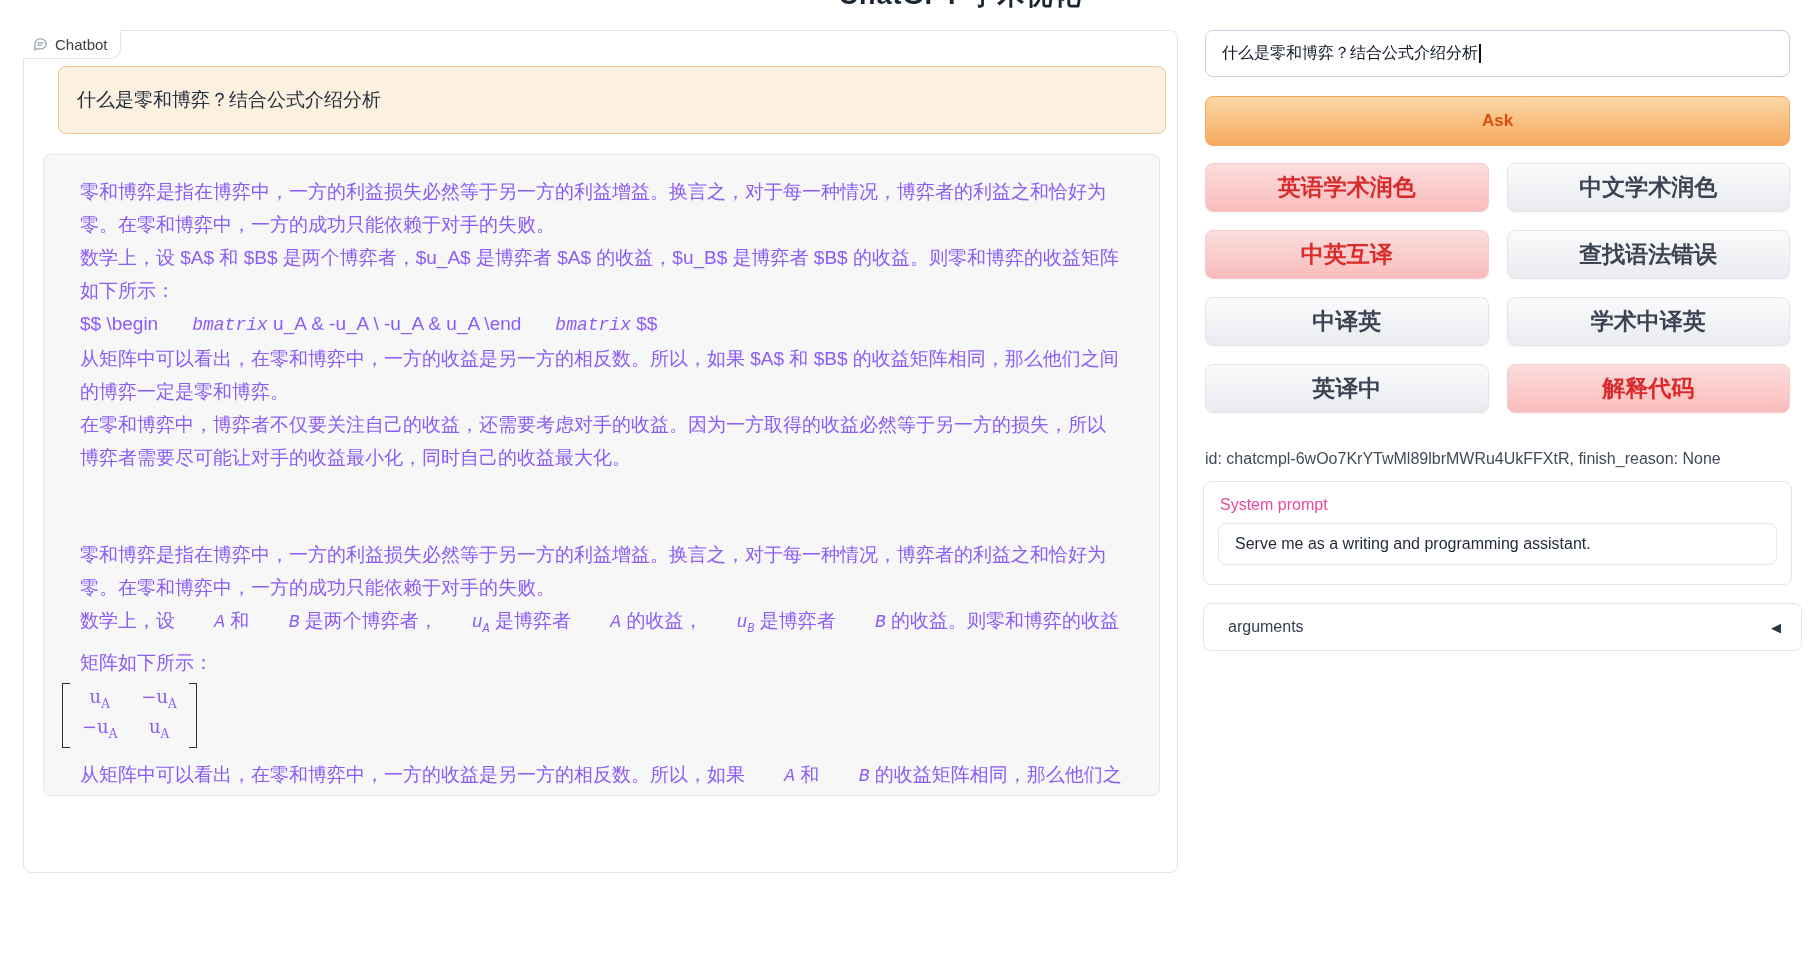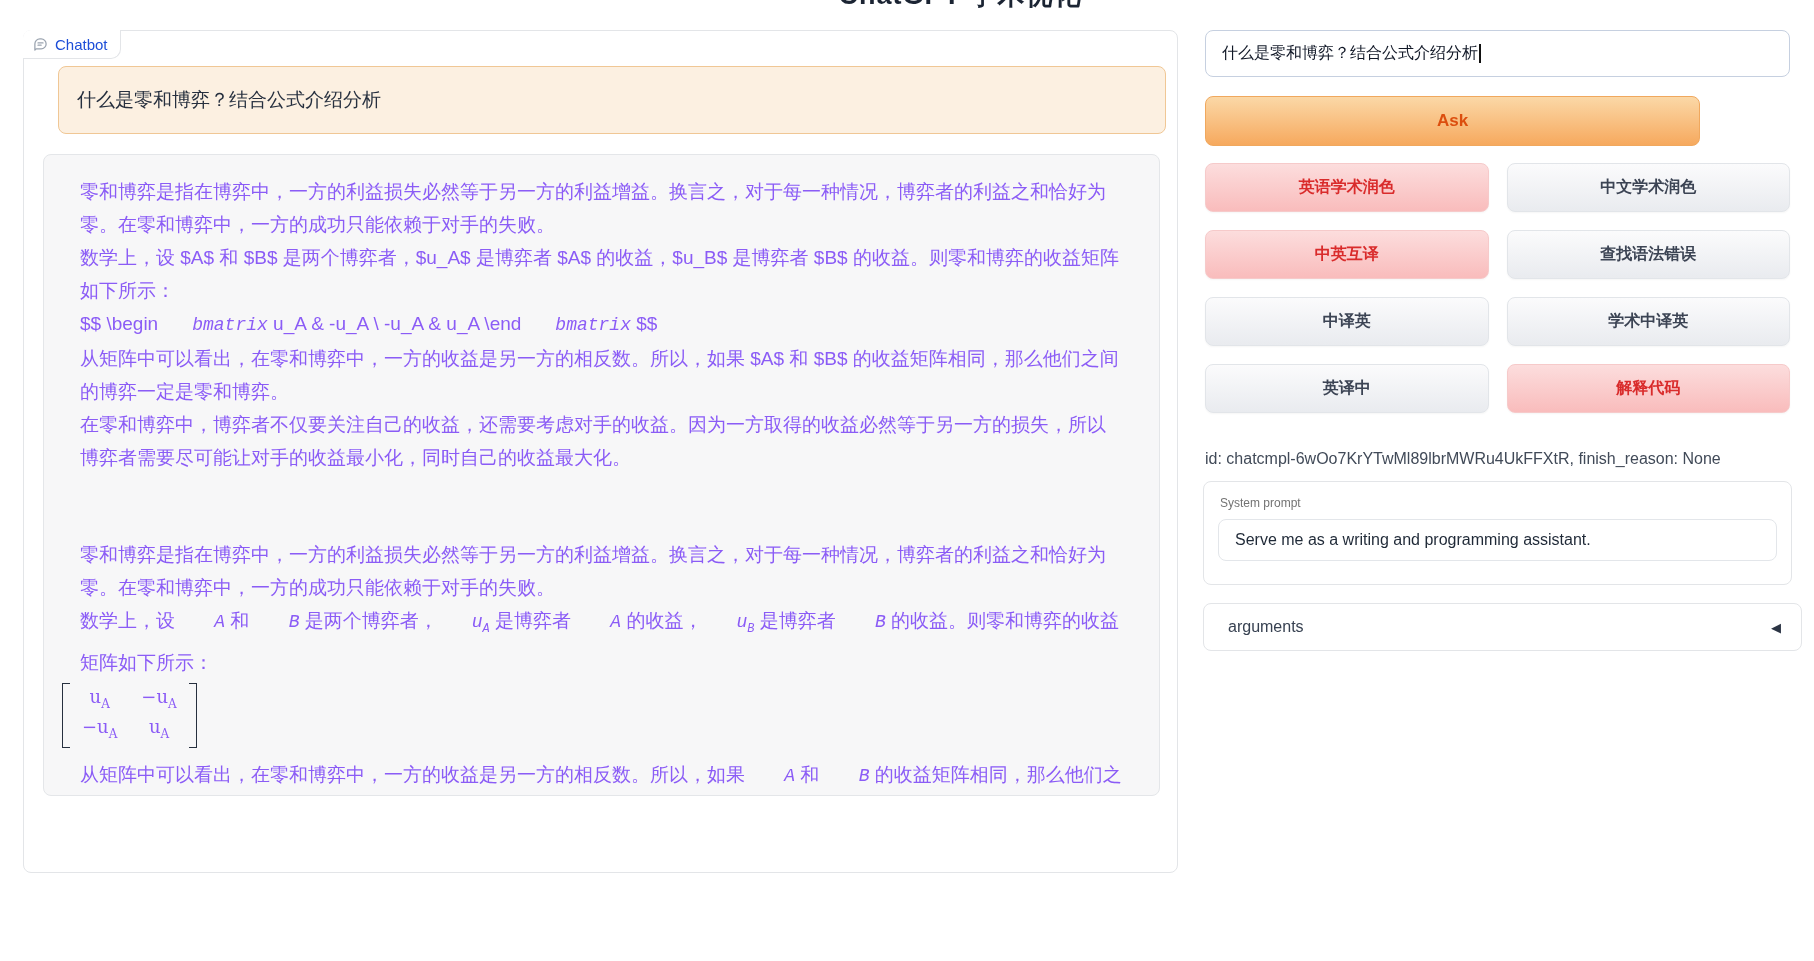--- a/index.html
+++ b/index.html
@@ -15,21 +15,21 @@
   }
   
   .chat-panel {
     position:absolute; left:23px; top:30px; width:1155px; height:843px;
     background:#fff; border:1px solid #e3e5e8; border-radius:8px;
   }
   .chat-label {
     position:absolute; left:-1px; top:-1px; height:29px; padding:0 12px 0 10px;
     display:flex; align-items:center; gap:7px; background:#fff;
     border-right:1px solid #e3e5e8; border-bottom:1px solid #e3e5e8;
-    border-radius:8px 0 10px 0; color:#1d4ed8; font-size:15px;
+    border-radius:8px 0 10px 0; color:#404040; font-size:15px;
   }
   .user-bubble {
     position:absolute; left:34px; top:35px; width:1108px; height:68px;
     background:#fcf0e1; border:1px solid #f0c795; border-radius:8px;
     display:flex; align-items:center; padding:0 18px; font-size:19px; color:#27303f;
   }
   .bot-bubble {
     position:absolute; left:19px; top:123px; width:1117px; height:642px;
     background:#f7f7f8; border:1px solid #e4e6e9; border-radius:8px;
     padding:20px 36px; font-size:19px; line-height:33px; color:#8b5cf6;
@@ -50,46 +50,46 @@
   }
   .mcells sub { font-size:12px; }
   
   .ask-input {
     position:absolute; left:1205px; top:30px; width:585px; height:47px;
     background:#fff; border:1px solid #c6d0e0; border-radius:8px;
     display:flex; align-items:center; padding:0 16px; font-size:16px; color:#111827;
   }
   .cursor { display:inline-block; width:2px; height:19px; background:#111; margin-left:1px; }
   .ask-btn {
-    position:absolute; left:1205px; top:96px; width:495px; height:50px;
+    position:absolute; left:1205px; top:96px; width:585px; height:50px;
     border:1px solid #f0a85e; border-radius:8px;
     background:linear-gradient(180deg,#fbd8a7 0%,#f6a95e 100%);
     color:#dc4e0e; font-weight:700; font-size:17px;
     display:flex; align-items:center; justify-content:center; cursor:pointer;
   }
   .qgrid {
     position:absolute; left:1205px; top:163px; width:585px;
     display:grid; grid-template-columns:1fr 1fr; column-gap:18px; row-gap:18px;
   }
   .qbtn {
     height:49px; border-radius:8px; display:flex; align-items:center; justify-content:center;
-    font-size:16px; font-weight:600; color:#3c4454; cursor:pointer;
+    font-size:23px; font-weight:600; color:#3c4454; cursor:pointer;
     background:linear-gradient(180deg,#fbfbfc 0%,#e9ebef 100%);
     border:1px solid #e2e5e9; box-shadow:0 1px 2px rgba(0,0,0,.04);
   }
   .qbtn.accent {
     background:linear-gradient(180deg,#fcdddd 0%,#f9bcbc 100%);
     border:1px solid #f6caca; color:#d92b2b;
   }
   .status-line { position:absolute; left:1205px; top:434px; font-size:16px; color:#414a58;margin-top:16px; }
   .sys-group {
     position:absolute; left:1203px; top:481px; width:589px; height:104px;
     background:#fff; border:1px solid #e3e5e8; border-radius:8px; padding:12px 14px;
   }
-  .sys-label { font-size:12px; color:#737373; margin:2px 0 9px 2px; }
+  .sys-label { font-size:16px; color:#ec4899; margin:2px 0 9px 2px; }
   .sys-input {
     height:42px; border:1px solid #e3e6ea; border-radius:8px; background:#fff;
     display:flex; align-items:center; padding:0 16px; font-size:16px; color:#1f2937;
   }
   .accordion {
     position:absolute; left:1203px; top:603px; width:599px; height:48px;
     background:#fff; border:1px solid #e3e5e8; border-radius:8px;
     display:flex; align-items:center; justify-content:space-between;
     padding:0 20px 0 24px; font-size:16px; color:#374151; cursor:pointer;
   }

